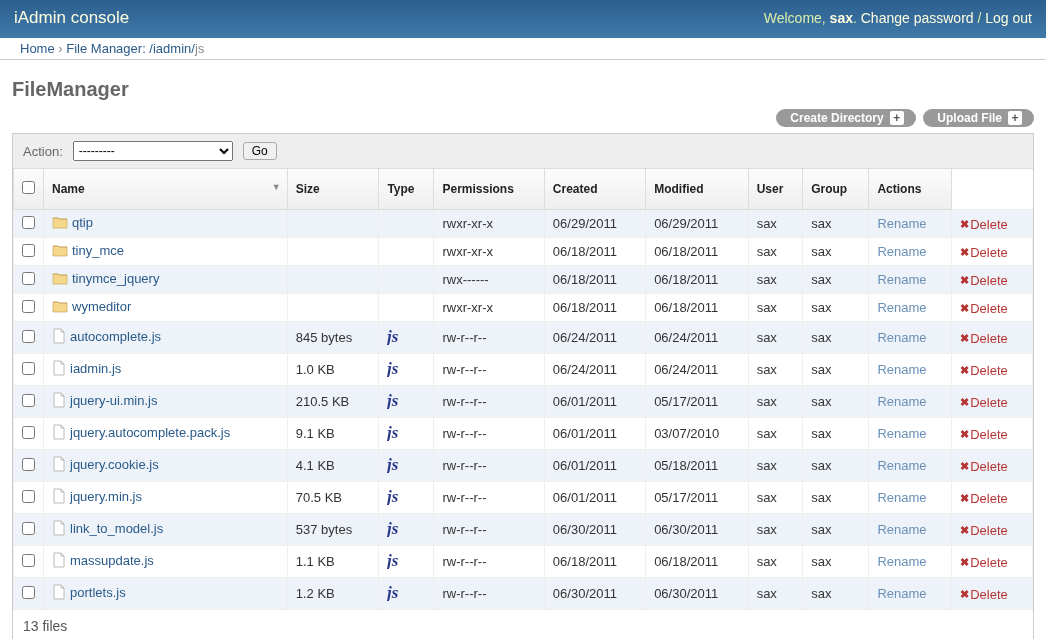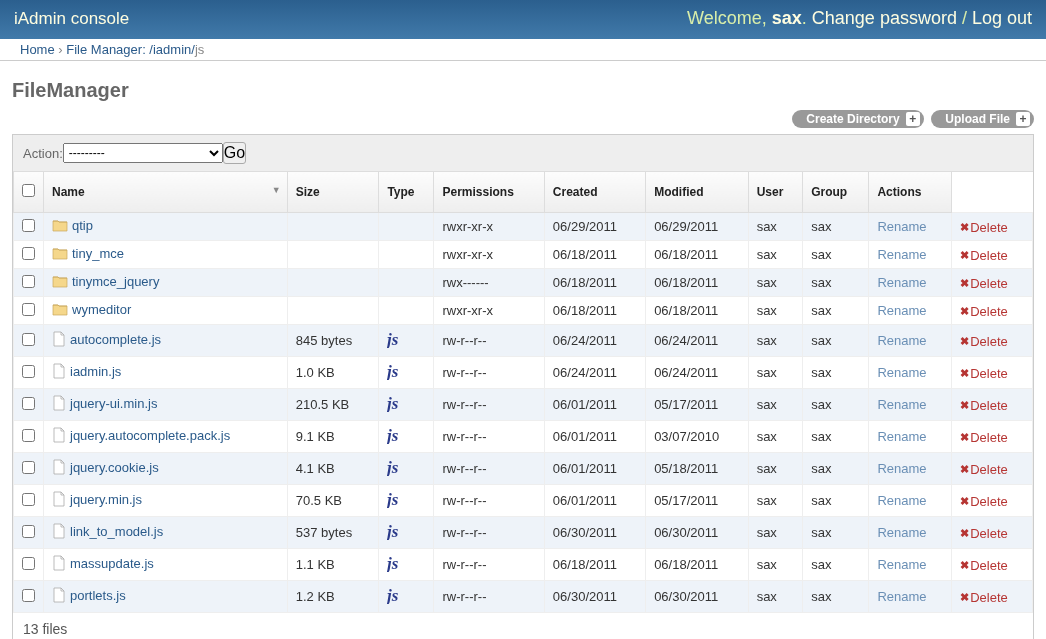--- a/index.html
+++ b/index.html
@@ -1,38 +1,38 @@
 <!DOCTYPE html>
 <html><head>
 <meta charset="utf-8">
 <style>
 * { box-sizing: border-box; margin: 0; padding: 0; }
 body { font-family: Arial, sans-serif; font-size: 13px; color: #333; }
 .header { background: linear-gradient(to bottom, #2b5f8e, #417aaa); color: #fff; padding: 8px 14px 2px; }
 .header-top { display: flex; justify-content: space-between; align-items: center; margin-bottom: 8px; }
 .app-title { color: #fefde0; font-size: 17px; font-weight: normal; }
-.user-links { color: #d9eeaa; font-size: 18px; margin-left: 42px; }
+.user-links { color: #d9eeaa; font-size: 14px; margin-left: 42px; }
 .user-links a { color: #fefde0; text-decoration: none; }
 .user-links .username { font-weight: bold; color: #fefde0; }
 .nav-links { text-align: right; font-size: 14px; }
 .nav-links a { color: #fff; text-decoration: none; margin-left: 18px; }
 .breadcrumb { padding: 3px 20px; border-bottom: 1px solid #ccc; font-size: 13px; }
 .breadcrumb a { color: #2a5a8a; text-decoration: none; }
 .breadcrumb .sep { color: #888; }
 .breadcrumb .current { color: #888; }
 .content { padding: 10px 12px; }
 h1 { font-size: 20px; font-weight: bold; color: #666; margin: 8px 0 8px; }
 .action-buttons { text-align: right; margin-bottom: 6px; }
-.pill-btn { display: inline-flex; align-items: center; background: #999; color: #fff; border-radius: 15px; padding: 2px 4px 2px 14px; font-weight: bold; font-size: 12px; text-decoration: none; margin-left: 4px; }
+.pill-btn { display: inline-flex; align-items: center; background: #999; color: #fff; border-radius: 15px; padding: 2px 12px 2px 14px; font-weight: bold; font-size: 12px; text-decoration: none; margin-left: 4px; }
 .pill-btn .plus-box { background: #fff; color: #555; width: 14px; height: 14px; display: inline-flex; align-items: center; justify-content: center; border-radius: 2px; margin-left: 6px; font-weight: bold; font-size: 12px; }
 .table-wrap { border: 1px solid #ccc; }
-.action-bar { background: #eee; padding: 7px 10px; border-bottom: 1px solid #ddd; display: flex; align-items: center; }
+.action-bar { background: #eee; padding: 7px 10px; border-bottom: 1px solid #ddd; display: flex; align-items: center; gap: 10px; }
 .action-bar label { color: #666; }
 .action-bar select { font-size: 12px; padding: 1px; min-width: 160px; }
-.action-bar button { padding: 1px 0; font-size: 16px; border: 1px solid #aaa; background: #f0f0f0; border-radius: 3px; }
+.action-bar button { padding: 1px 8px; font-size: 12px; border: 1px solid #aaa; background: #f0f0f0; border-radius: 3px; }
 table { width: 100%; border-collapse: collapse; }
 thead th { background: linear-gradient(to bottom, #fcfcfc, #eee); border: 1px solid #ddd; border-top: none; padding: 12px 8px; text-align: left; font-weight: bold; font-size: 12px; color: #222; }
 thead th.name-col { position: relative; }
 .sort-arrow { position: absolute; right: 6px; color: #888; font-size: 9px; }
 tbody td { border: 1px solid #eee; padding: 5px 8px; font-size: 13px; }
 tbody tr.odd { background: #eef3f9; }
 tbody tr.even { background: #fff; }
 tbody td a.name-link { color: #2a5a8a; text-decoration: none; }
 .icon { display: inline-block; vertical-align: middle; margin-right: 4px; }
 .action-link { color: #6a8fb5; text-decoration: none; }

